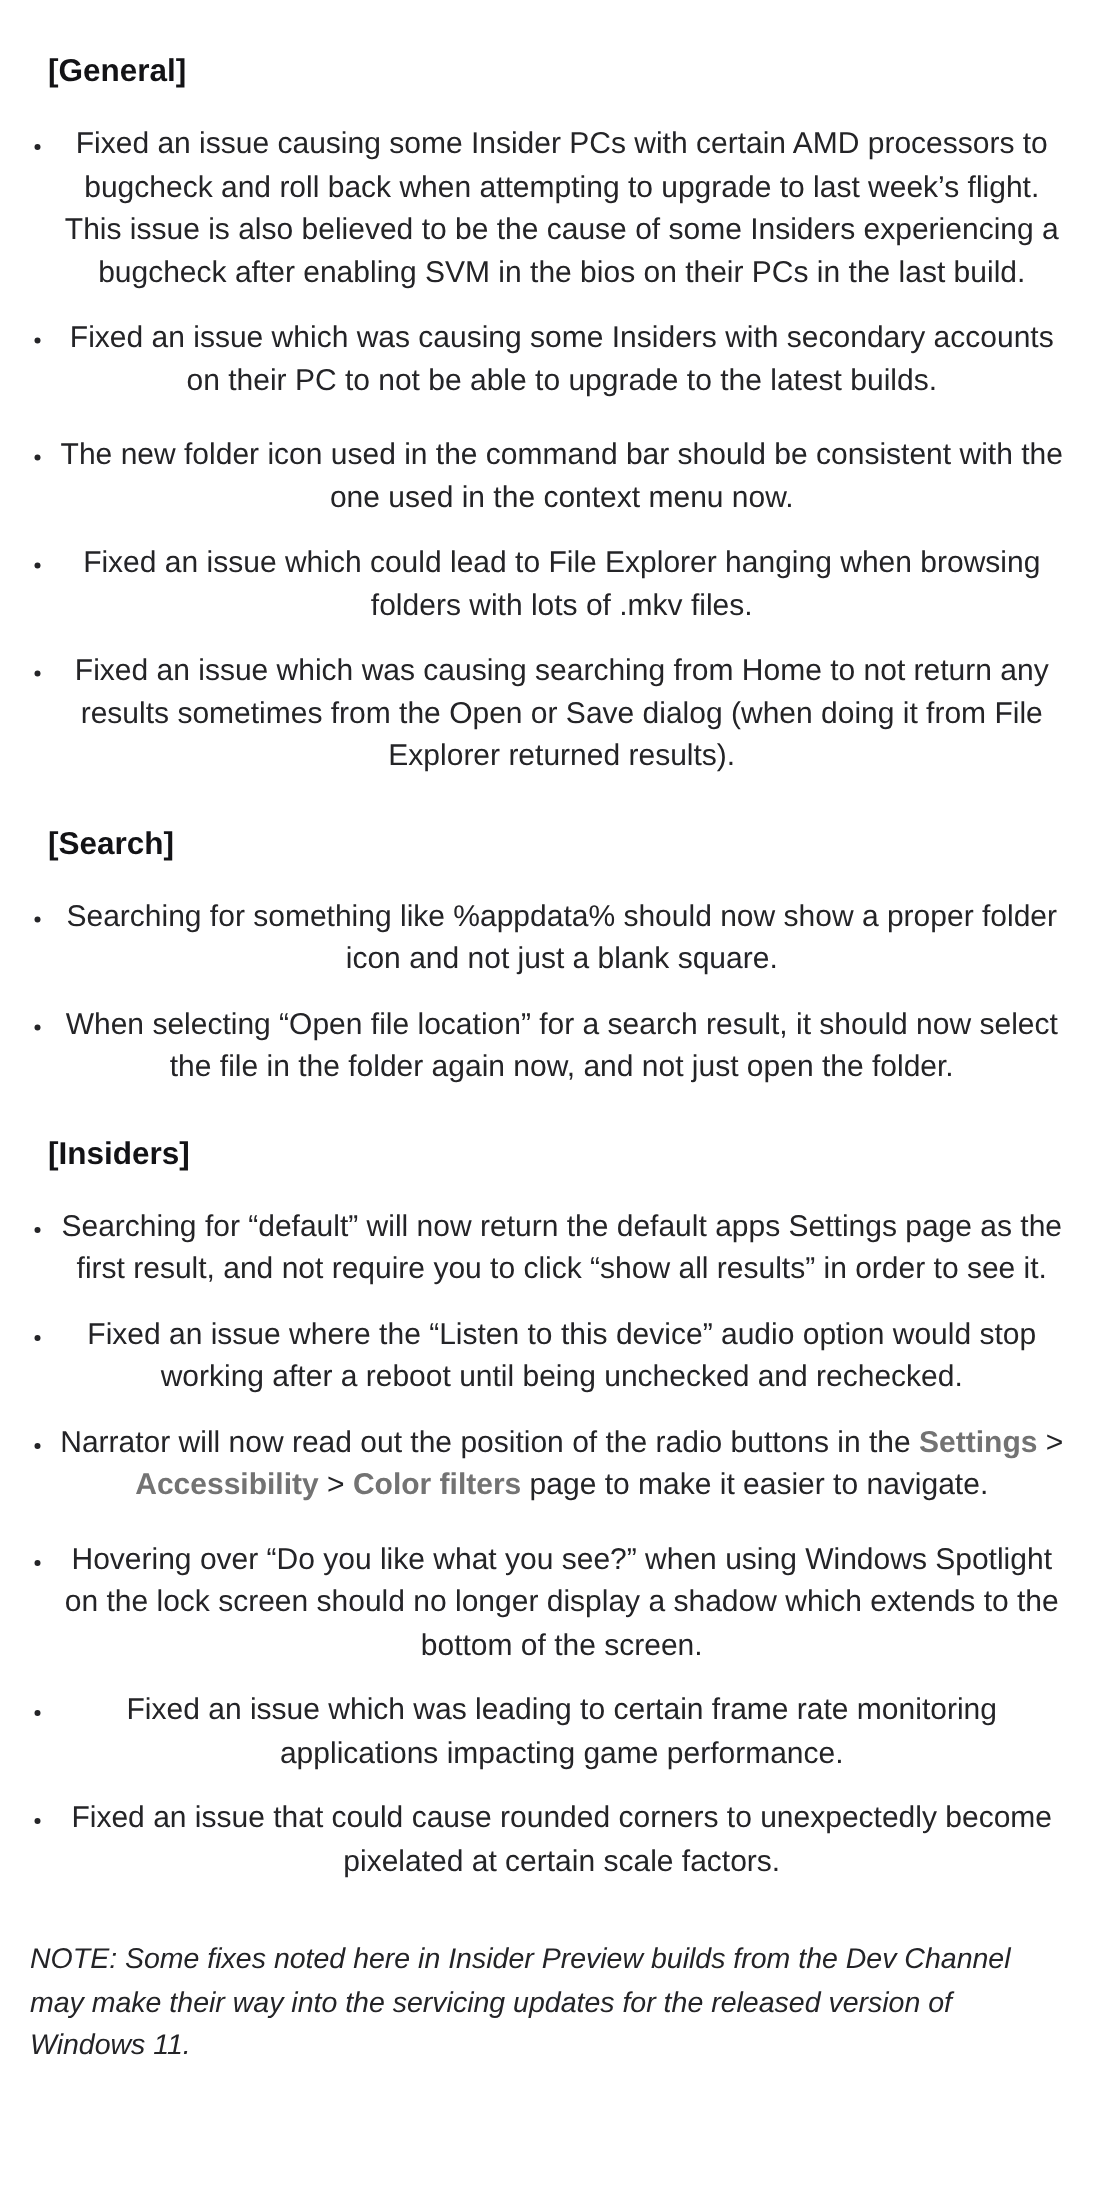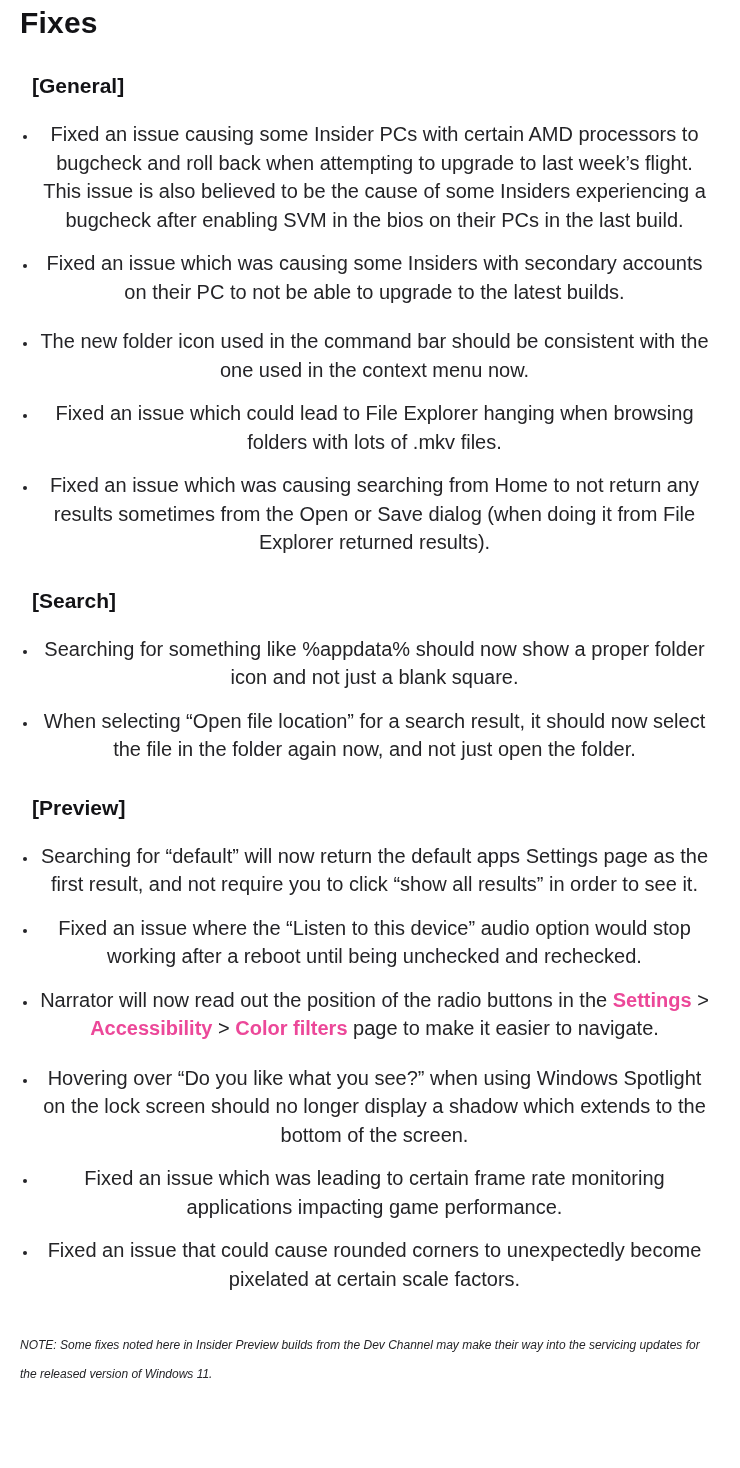--- a/index.html
+++ b/index.html
@@ -47,35 +47,34 @@
   }
   .fixes-list li::marker {
     color: #242427;
     font-size: 13px;
   }
   .fixes-list li:last-child {
     margin-bottom: 0;
   }
   .bold {
     font-weight: 700;
-    color: #ec4899;
+    color: #737373;
   }
   .note {
-    font-size: 12px;
+    font-size: 19px;
     line-height: 28.5px;
     font-style: italic;
     margin: 38px 0 0 0;
     color: #242427;
   }
 </style>
 </head>
 <body>
 
 <main class="article">
-  <h1 class="page-title">Fixes</h1>
 
   <div>
   <section>
     <h2 class="section-heading">[General]</h2>
     <ul class="fixes-list">
           <li><span>Fixed an issue causing some Insider PCs with certain AMD processors to bugcheck and roll back when attempting to upgrade to last week’s flight. This issue is also believed to be the cause of some Insiders experiencing a bugcheck after enabling SVM in the bios on their PCs in the last build.</span></li>
           <li><span>Fixed an issue which was causing some Insiders with secondary accounts on their PC to not be able to upgrade to the latest builds.</span></li>
         </ul>
   </section>
 
@@ -89,21 +88,21 @@
 
   <section>
     <h2 class="section-heading">[Search]</h2>
     <ul class="fixes-list">
           <li><span>Searching for something like %appdata% should now show a proper folder icon and not just a blank square.</span></li>
           <li><span>When selecting “Open file location” for a search result, it should now select the file in the folder again now, and not just open the folder.</span></li>
         </ul>
   </section>
 
   <section>
-    <h2 class="section-heading">[Preview]</h2>
+    <h2 class="section-heading">[Insiders]</h2>
     <ul class="fixes-list">
           <li><span>Searching for “default” will now return the default apps Settings page as the first result, and not require you to click “show all results” in order to see it.</span></li>
           <li><span>Fixed an issue where the “Listen to this device” audio option would stop working after a reboot until being unchecked and rechecked.</span></li>
           <li><span>Narrator will now read out the position of the radio buttons in the </span><span class="bold">Settings</span><span> &gt; </span><span class="bold">Accessibility</span><span> &gt; </span><span class="bold">Color filters</span><span> page to make it easier to navigate.</span></li>
         </ul>
   </section>
 
   <section>
     <ul class="fixes-list">
           <li><span>Hovering over “Do you like what you see?” when using Windows Spotlight on the lock screen should no longer display a shadow which extends to the bottom of the screen.</span></li>

